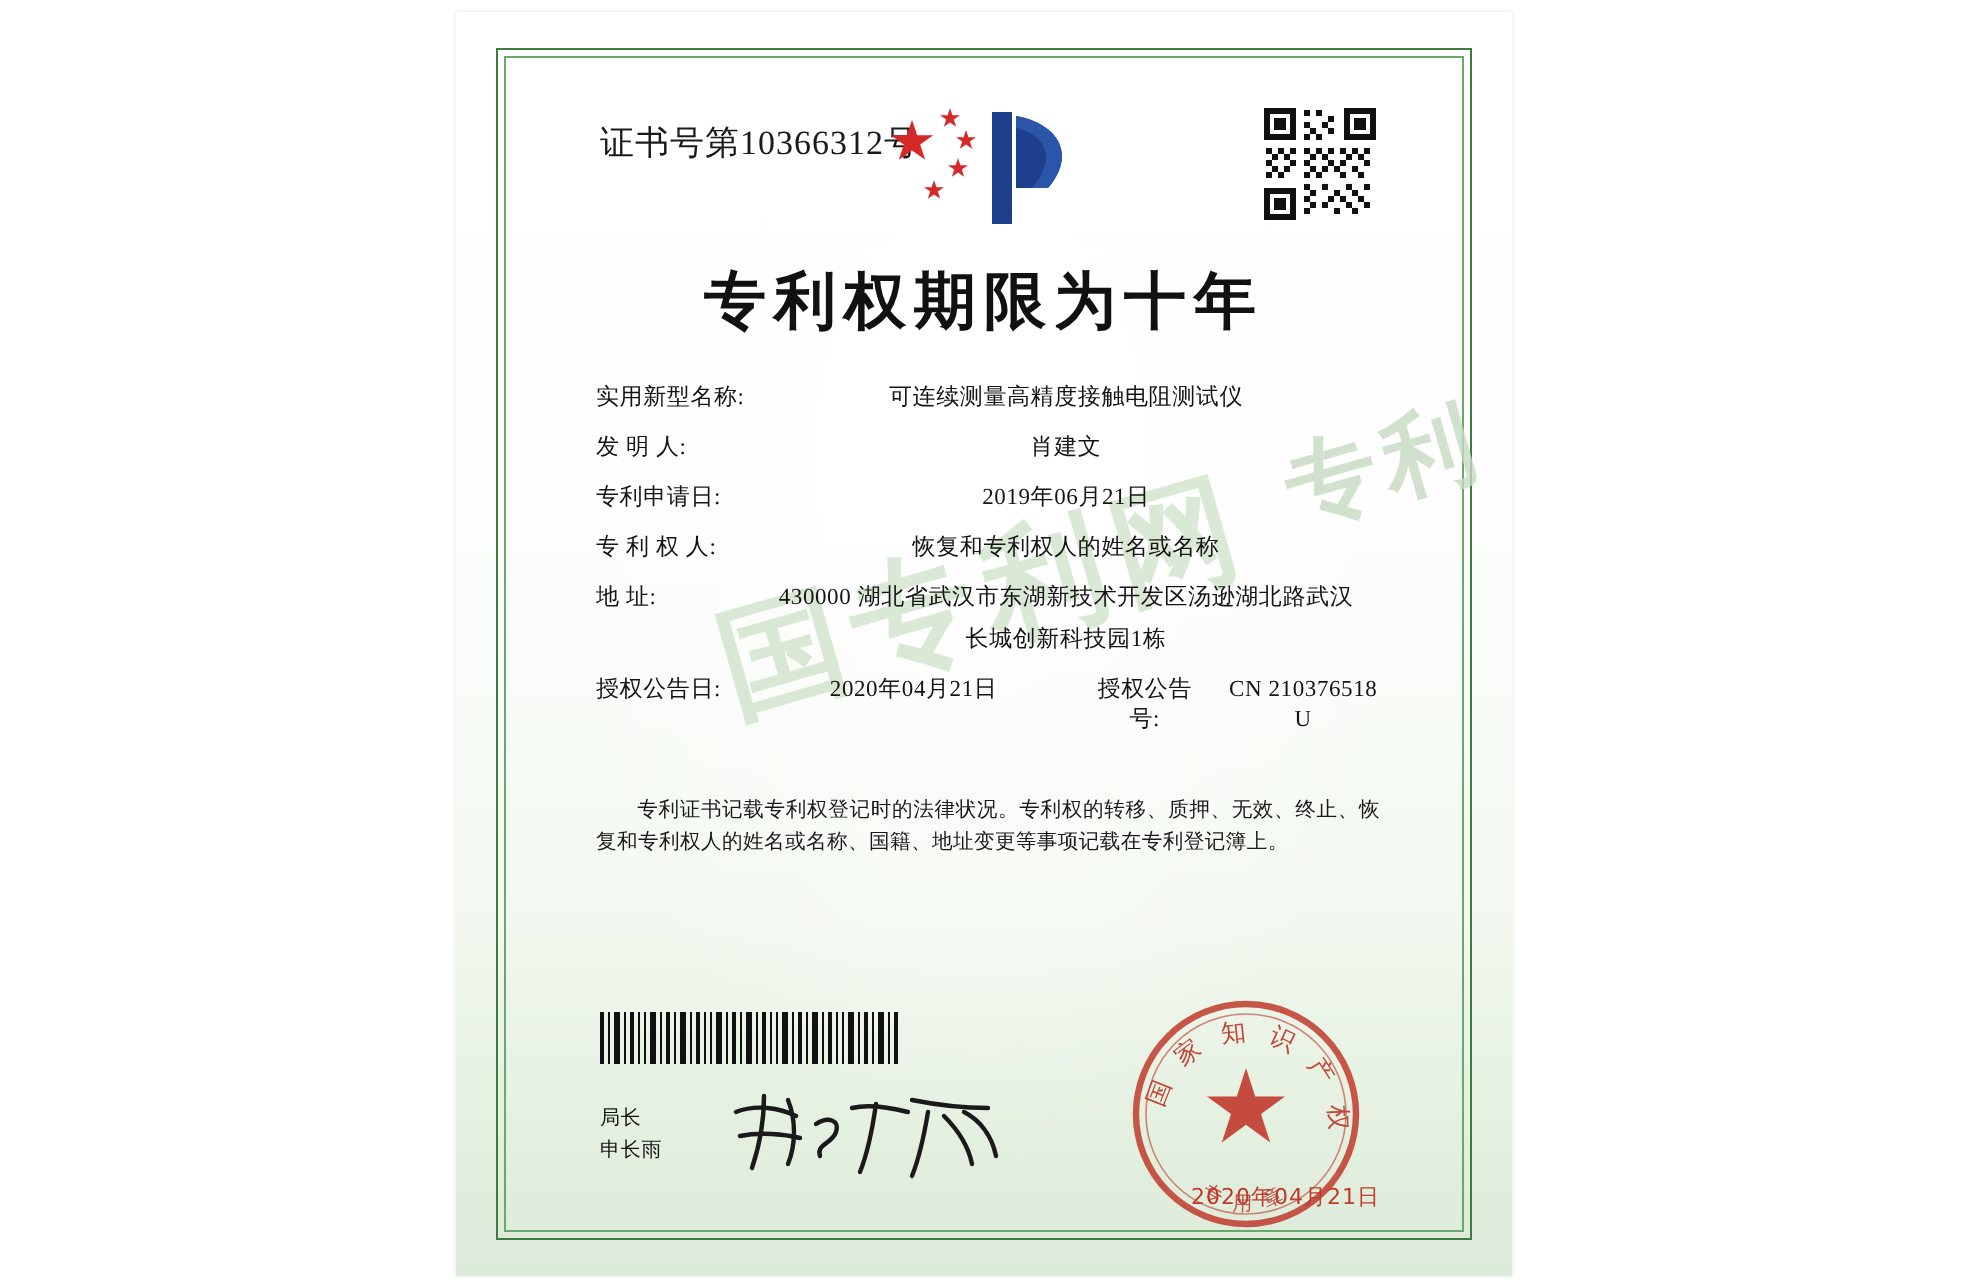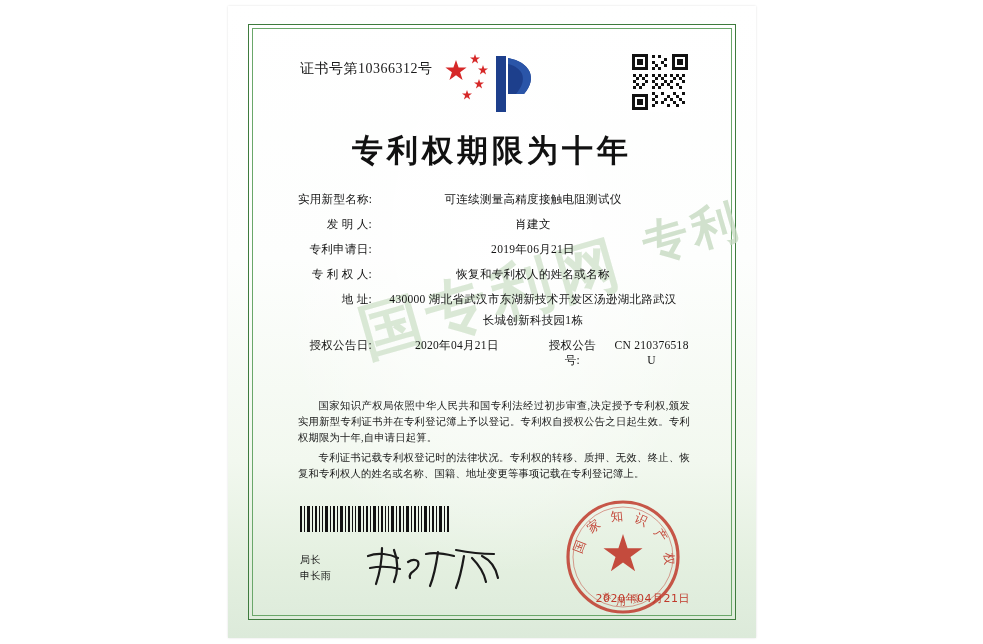--- a/index.html
+++ b/index.html
@@ -81,21 +81,21 @@
     white-space: nowrap;
     font-family: "DejaVu Sans", sans-serif;
     pointer-events: none;
   }
 
   
   .cert-no {
     position: absolute;
     left: 72px;
     top: 54px;
-    font-size: 14px;
+    font-size: 17px;
     color: #1a1a1a;
     letter-spacing: 0.5px;
   }
 
   
   .emblem {
     position: absolute;
     left: 206px;
     top: 42px;
     width: 114px;
@@ -138,21 +138,20 @@
   .field-row {
     display: flex;
     align-items: flex-start;
     margin-bottom: 9.5px;
   }
   .field-label {
     width: 74px;
     flex: 0 0 74px;
     white-space: pre;
     letter-spacing: 0.3px;
-    text-align: right;
   }
   .field-value {
     flex: 1;
     letter-spacing: 0.3px;
     text-align: center;
   }
   .field-value .sub-line {
     display: block;
     margin-top: 5px;
   }
@@ -376,21 +375,20 @@
           <div class="inline-pair">
             <span class="ip-left">2020年04月21日</span>
             <span class="ip-lab">授权公告号:</span>
             <span>CN 210376518 U</span>
           </div>
         </div>
       </div>
     </div>
 
     <div class="paras">
-      <p>国家知识产权局依照中华人民共和国专利法经过初步审查,决定授予专利权,颁发实用新型专利证书并在专利登记簿上予以登记。专利权自授权公告之日起生效。专利权期限为十年,自申请日起算。</p>
       <p>专利证书记载专利权登记时的法律状况。专利权的转移、质押、无效、终止、恢复和专利权人的姓名或名称、国籍、地址变更等事项记载在专利登记簿上。</p>
     </div>
 
     <div class="barcode">
       <svg viewBox="0 0 150 26" width="150" height="26">
         <g fill="#111">
           <rect x="0" y="0" width="2" height="26"></rect>
             <rect x="4" y="0" width="1" height="26"></rect>
           <rect x="7" y="0" width="3" height="26"></rect>
             <rect x="12" y="0" width="1" height="26"></rect>

